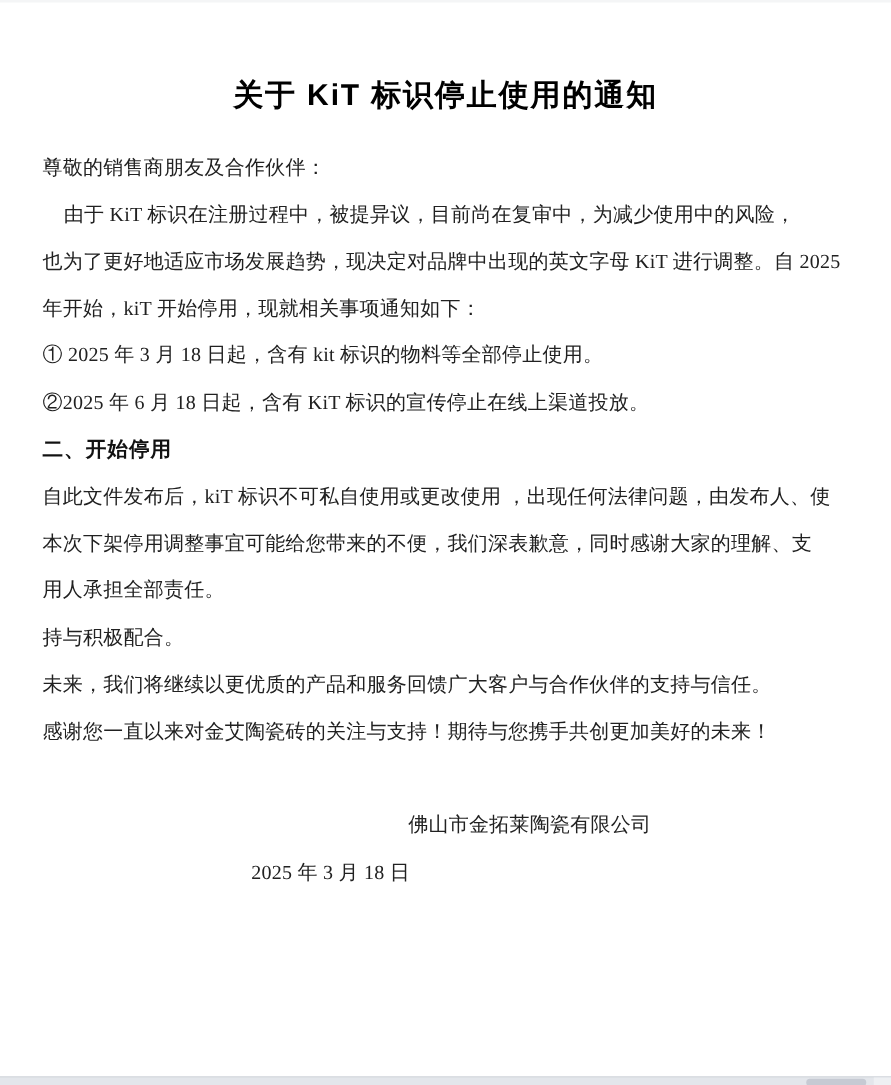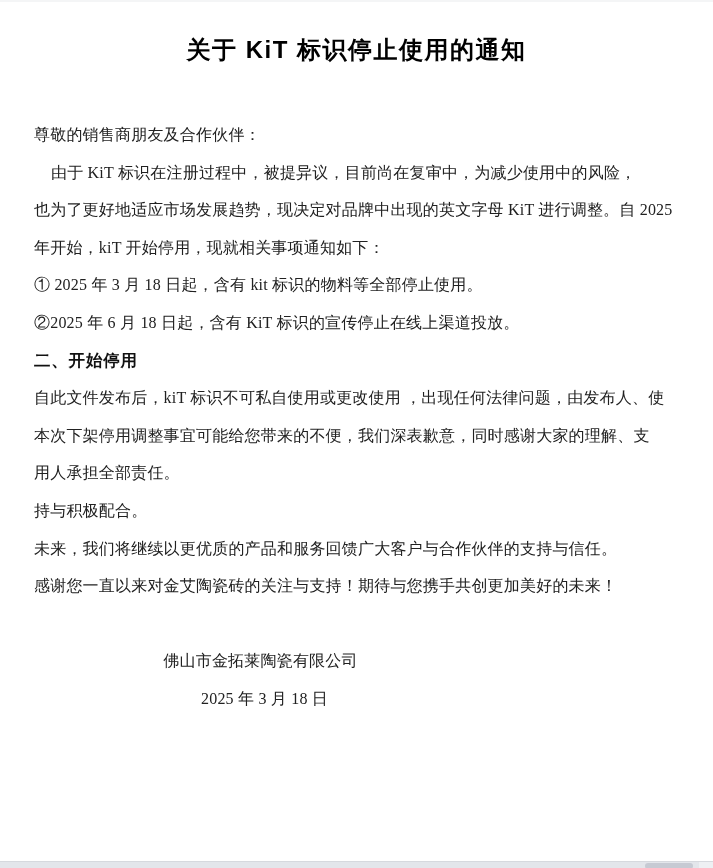--- a/index.html
+++ b/index.html
@@ -10,21 +10,21 @@
   .page {
     position: relative;
     width: 713px;
     height: 868px;
     background: #ffffff;
     overflow: hidden;
     border-top: 2px solid #f4f5f6;
   }
   .doc-title {
     position: absolute;
-    top: 29px;
+    top: 56px;
     left: 0;
     width: 713px;
     height: 38px;
     line-height: 38px;
     text-align: center;
     font-family: "Liberation Sans", "DejaVu Sans", sans-serif;
     font-weight: 700;
     font-size: 24px;
     letter-spacing: 1.5px;
     color: #000000;
@@ -48,21 +48,21 @@
   .ln-indent        { padding-left: 51px; }
   .ln-heading {
     padding-left: 34px;
     font-family: "Liberation Sans", "DejaVu Sans", sans-serif;
     font-weight: 700;
     font-size: 16.5px;
     color: #111111;
     letter-spacing: 0.8px;
   }
   .ln-blank         { height: 37.6px; }
-  .ln-signature-company { text-align: center; padding-right: 86px; }
+  .ln-signature-company { text-align: right; padding-right: 86px; }
   .ln-signature-date    { text-align: center; padding-right: 120px; padding-left: 42px; }
 
   .scrollbar-h {
     position: absolute;
     left: 0;
     bottom: 0;
     width: 713px;
     height: 8px;
     background: #e3e6eb;
     border-top: 1px solid #d6d9de;

